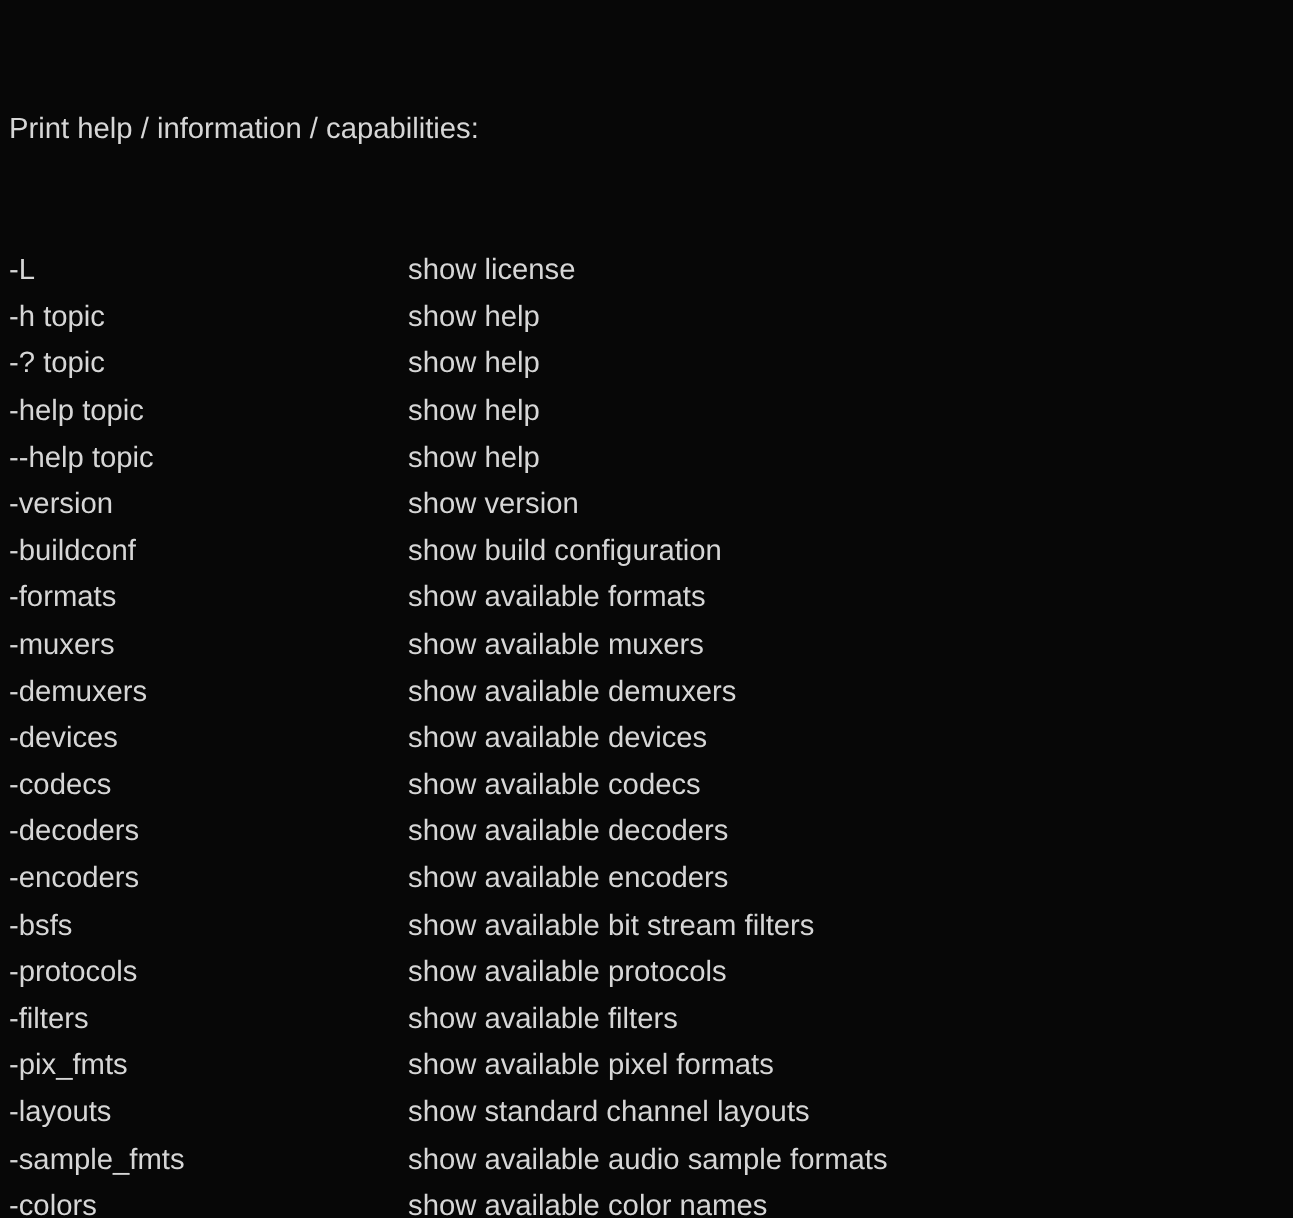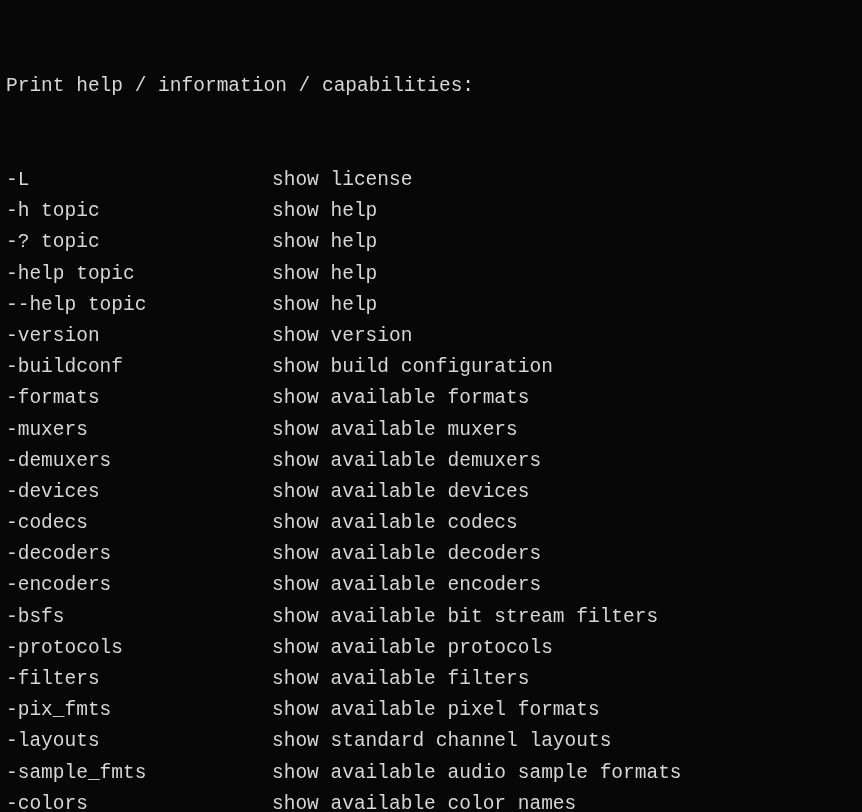--- a/index.html
+++ b/index.html
@@ -14,21 +14,21 @@
     overflow: hidden;
     font-family: "DejaVu Sans Mono", "Liberation Mono", monospace;
   }
   #terminal {
     width: 862px;
     height: 652px;
     background: #070707;
     color: #d6d6d6;
     box-sizing: border-box;
     padding: 9px 0 0 6px;
-    font-family: Liberation Mono, monospace;
+    font-family: Liberation Sans, sans-serif;
     font-size: 19.5px;
     line-height: 31.2px;
     letter-spacing: 0px;
     white-space: pre;
     -webkit-font-smoothing: antialiased;
   }
   .term-line {
     height: 31.2px;
     white-space: pre;
     display: block;

